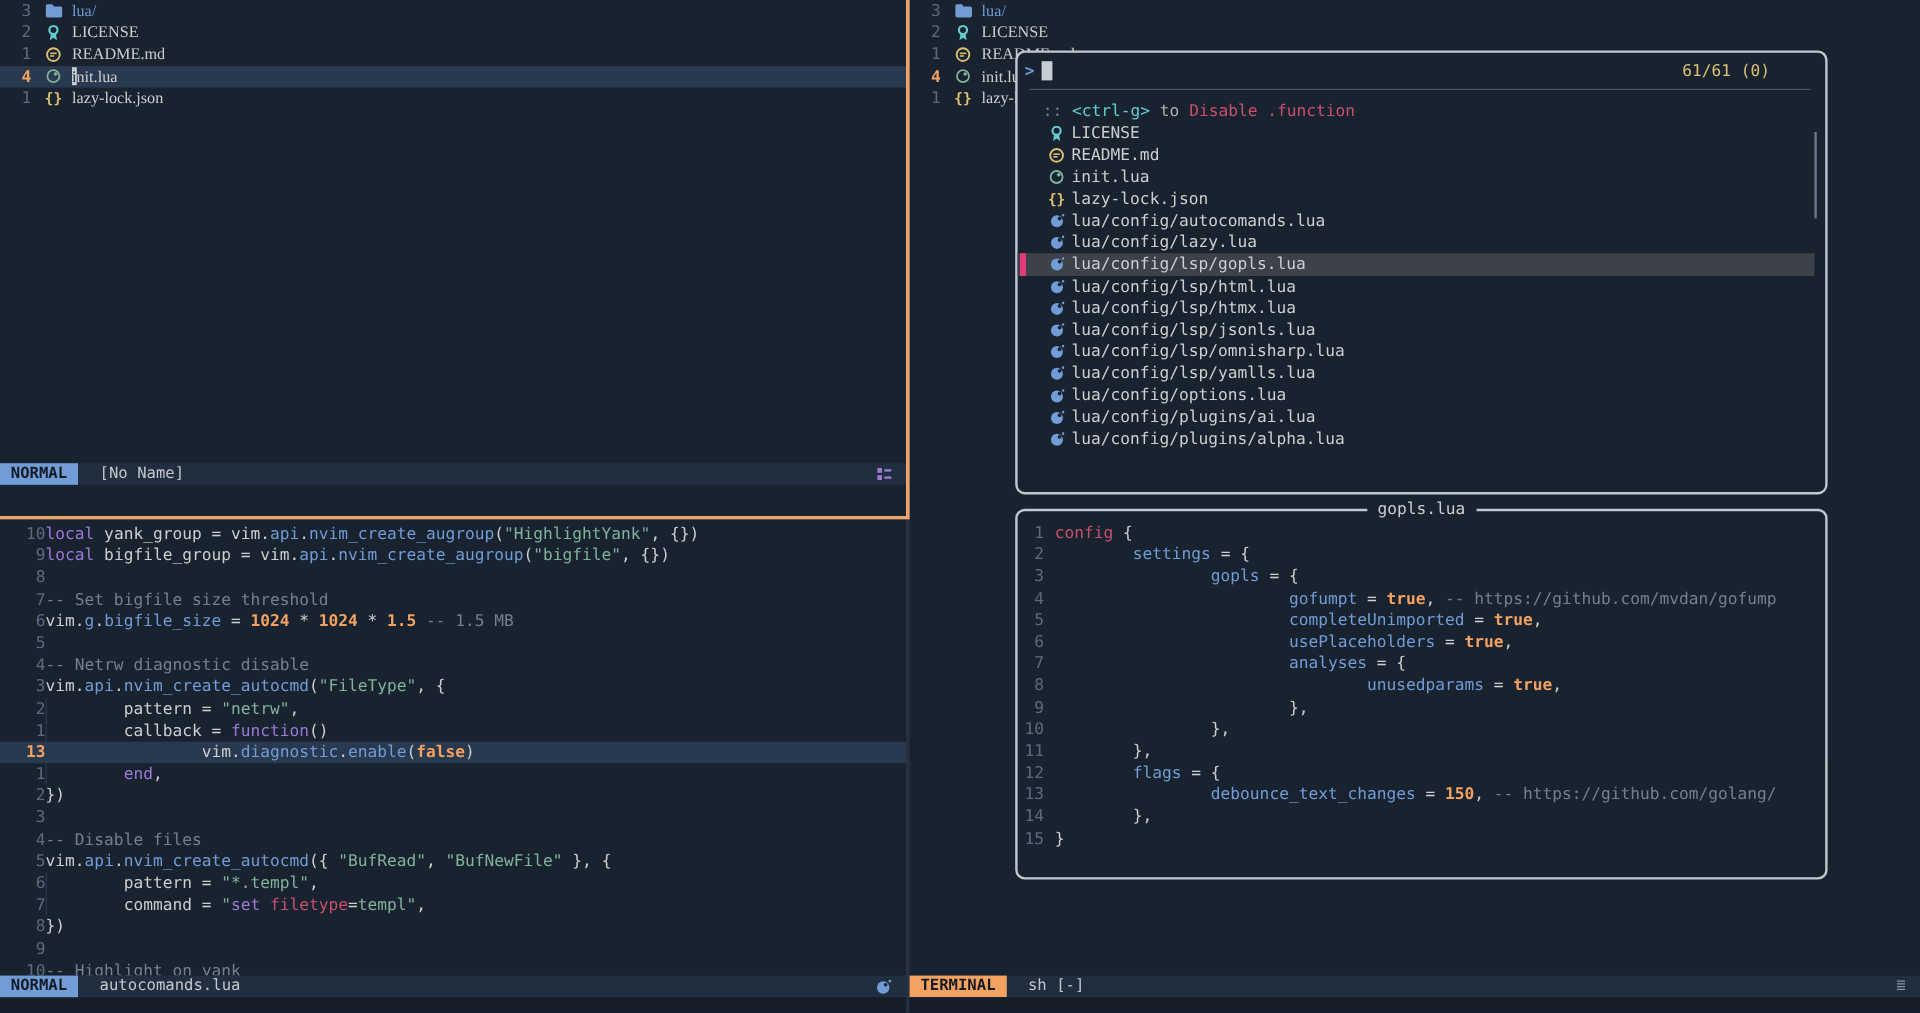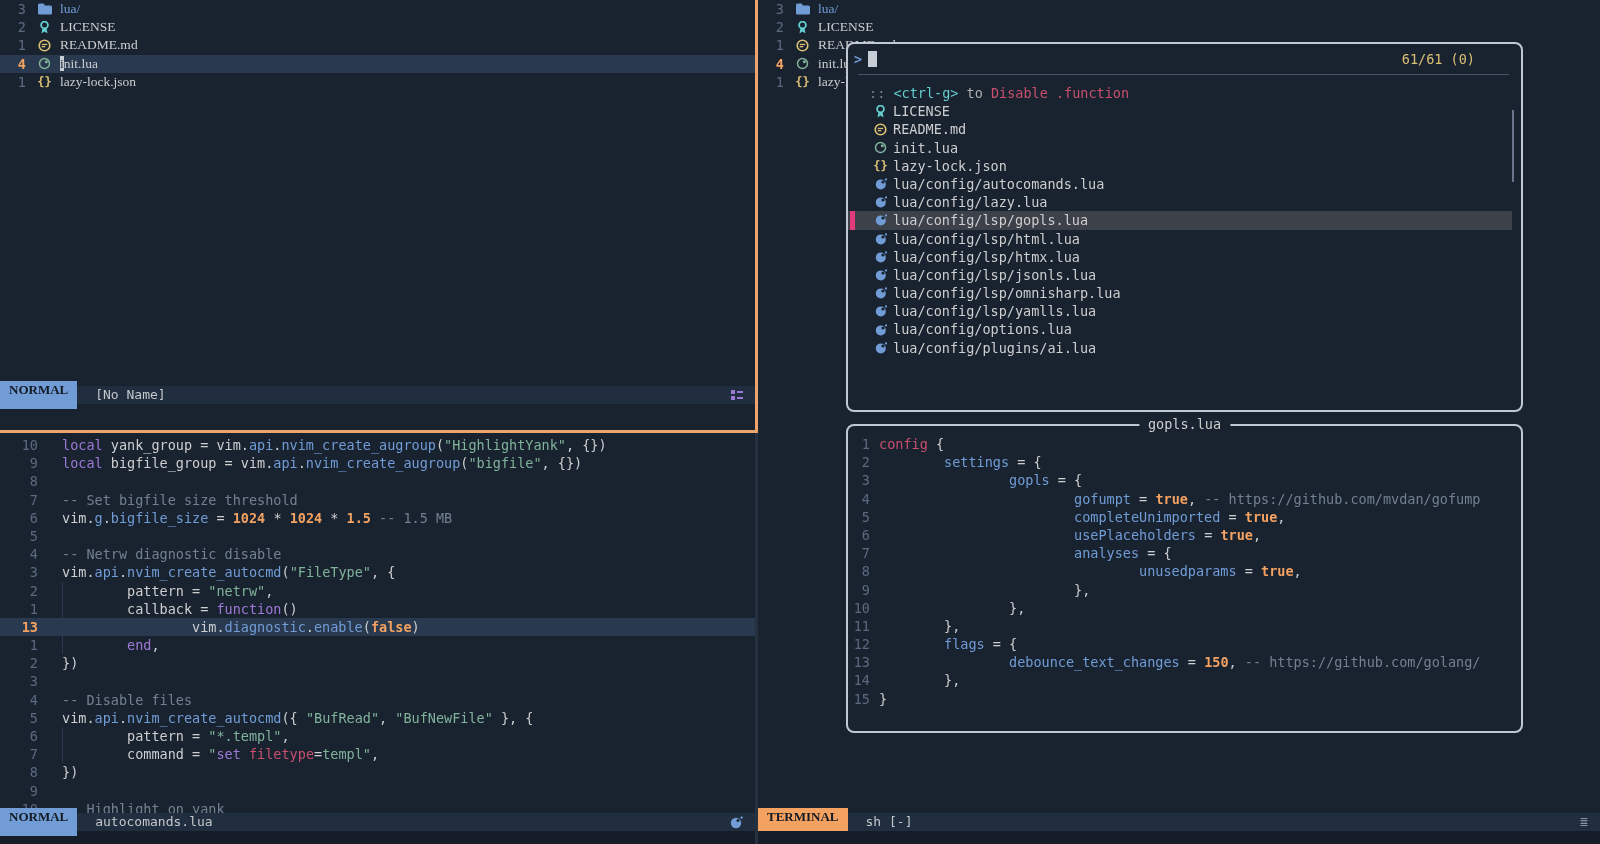--- a/index.html
+++ b/index.html
@@ -20,34 +20,34 @@
   .ex-row { display:flex; align-items:center; height:18.2px; white-space:pre; }
   .ex-row.cursorline { background:#29394f; }
   .ex-num { width:26px; text-align:right; color:#5c6a81; flex:none; }
   .ex-num.cur { color:#f4a261; font-weight:bold; }
   .ex-icon { width:15px; margin-left:11px; margin-right:8px; flex:none; display:inline-flex; align-items:center; justify-content:center; }
   .ex-name { color:#cdcecf;font-family:Liberation Serif, serif; }
   .tok-dir { color:#719cd6; }
   .tok-cursor { background:#c6cdd5; color:#192330; }
   
   .sl { height:18px; background:#212e3f; display:flex; align-items:center; font-size:13px; line-height:18px; position:relative; }
-  .mode-badge { padding:0 9px; font-weight:bold; height:28px; flex:none;font-family:Liberation Serif, serif; }
+  .mode-badge { padding:0 9px; font-weight:bold; height:18px; flex:none; }
   .mode-blue   { background:#719cd6; color:#131a24; }
   .mode-orange { background:#f4a261; color:#131a24; }
   .sl-file { margin-left:18px; color:#c3c6ca;text-align:right; }
   .sl-right { position:absolute; right:12px; top:0; height:18px; display:flex; align-items:center; }
   .cmdline-top { height:26px; background:#192330; }
   .cmdline-bot { height:13px; background:#151d29; }
   
   .code-area { padding-top:3px; height:380px; overflow:hidden; background:#192330; }
   .cl { display:flex; height:18.2px; white-space:pre; }
   .cl.cursorline { background:#29394f; }
   .cl-num { width:38px; text-align:right; color:#5c6a81; flex:none; }
   .cl.cursorline .cl-num { color:#f4a261; font-weight:bold; }
-  .cl-text { margin-left:24px; position:relative; white-space:pre; }
+  .cl-text { margin-left:0; position:relative; white-space:pre; }
   .iguide { position:absolute; top:0; bottom:0; border-left:1px solid #2c3850; }
   
   .tk-kw  { color:#9d79d6; }
   .tk-fn  { color:#719cd6; }
   .tk-str { color:#81b29a; }
   .tk-num { color:#f4a261; font-weight:bold; }
   .tk-com { color:#738091; }
   .tk-fg  { color:#cdcecf; }
   .tk-red { color:#c94f6d; }
   .tk-cyan{ color:#63cdcf; }
@@ -323,20 +323,30 @@
           <div class="fzf-row">
             <span class="fzf-icon" style="display: inline-flex;">
               <svg width="12" height="12" viewBox="0 0 12 12">
                 <circle cx="5.8" cy="6.4" r="5" fill="#719cd6"></circle>
                 <circle cx="8" cy="4" r="1.6" fill="#192330"></circle>
                 <circle cx="11" cy="1.4" r="1.1" fill="#719cd6"></circle>
               </svg>
             </span>
             <span class="fzf-name">lua/config/plugins/ai.lua</span>
           </div>
+          <div class="fzf-row">
+            <span class="fzf-icon" style="display: inline-flex;">
+              <svg width="12" height="12" viewBox="0 0 12 12">
+                <circle cx="5.8" cy="6.4" r="5" fill="#719cd6"></circle>
+                <circle cx="8" cy="4" r="1.6" fill="#192330"></circle>
+                <circle cx="11" cy="1.4" r="1.1" fill="#719cd6"></circle>
+              </svg>
+            </span>
+            <span class="fzf-name">lua/config/plugins/alpha.lua</span>
+          </div>
         </div>
       <div class="fzf-scrollbar"></div>
     </div>
 
     <div class="popup popup-preview">
       <span class="pv-title">gopls.lua</span>
       <div class="pv-body" id="preview-body">
           <div class="pv-row"><span class="pv-num">1</span><span class="pv-text"><span class="tk-red">config</span><span class="tk-fg"> {</span></span></div>
           <div class="pv-row"><span class="pv-num">2</span><span class="pv-text"><span class="tk-fg">        </span><span class="tk-fn">settings</span><span class="tk-fg"> = {</span></span></div>
           <div class="pv-row"><span class="pv-num">3</span><span class="pv-text"><span class="tk-fg">                </span><span class="tk-fn">gopls</span><span class="tk-fg"> = {</span></span></div>

